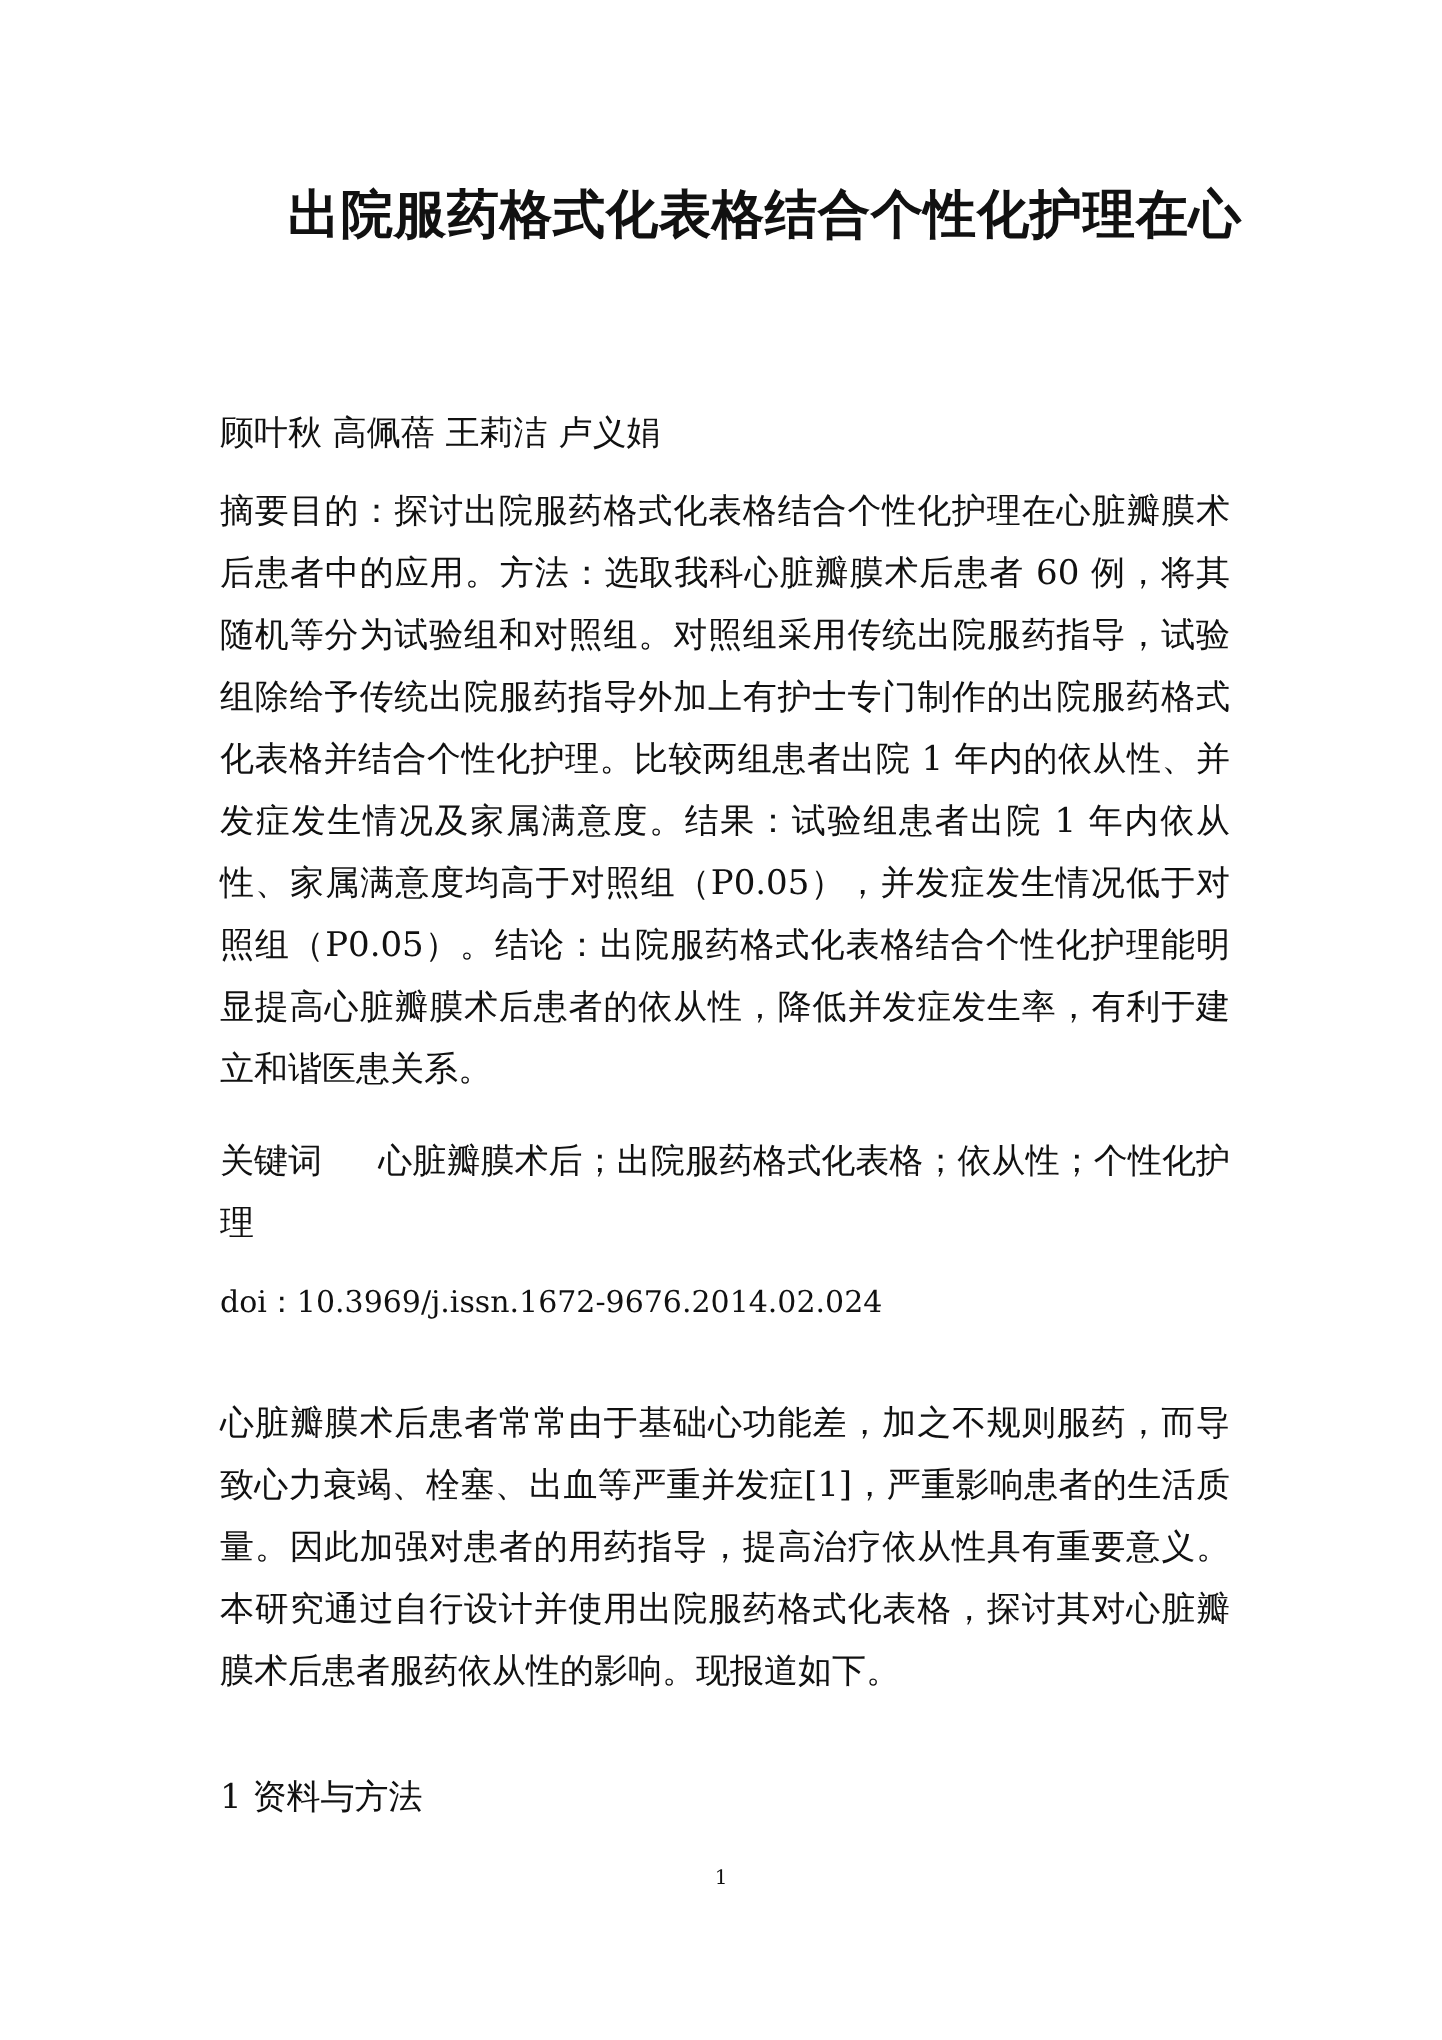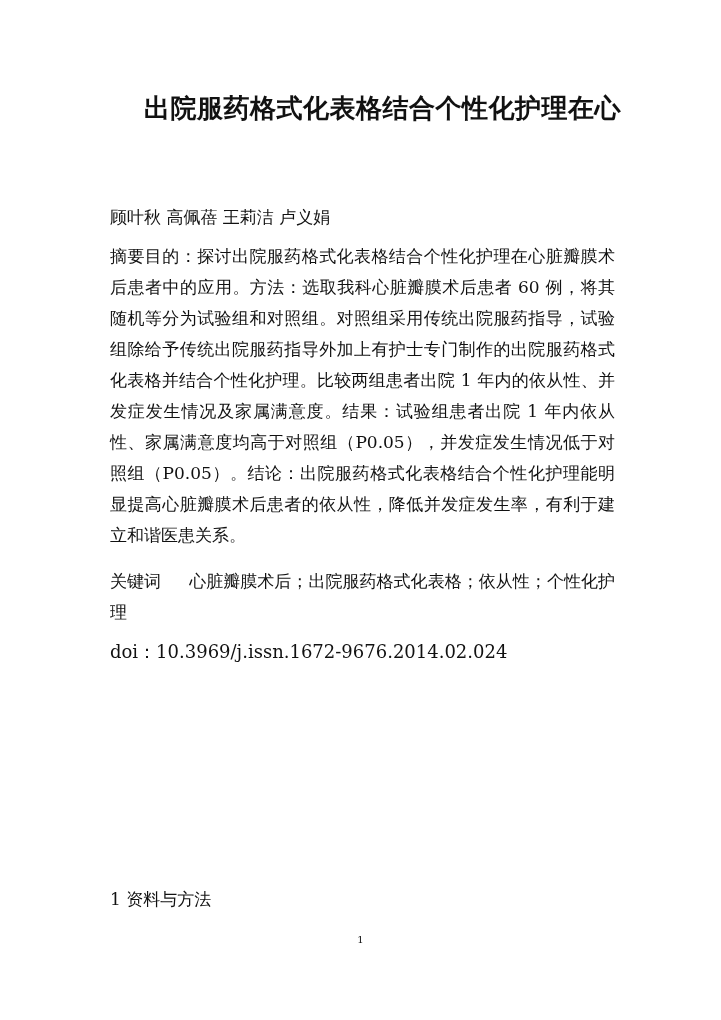--- a/index.html
+++ b/index.html
@@ -39,21 +39,21 @@
       width: 505px;
       font-size: 17px;
       line-height: 31px;
       text-align: justify;
       text-align-last: left;
       margin: 0;
     }
     .authors { top: 202px; }
     .abstract { top: 241px; }
     .keywords { top: 566px; }
-    .doi { top: 636px; font-size: 18px; }
+    .doi { top: 636px; font-size: 15px; }
     .intro { top: 697px; }
     .section-heading { top: 884px; }
     .kw-label { margin-right: 28px; }
     .page-number {
       position: absolute;
       left: 0;
       width: 721px;
       top: 933px;
       text-align: center;
       font-size: 10px;
@@ -72,18 +72,19 @@
   <p class="body-text authors">顾叶秋 高佩蓓 王莉洁 卢义娟</p>
 
   <p class="body-text abstract">摘要目的：探讨出院服药格式化表格结合个性化护理在心脏瓣膜术后患者中的应用。方法：选取我科心脏瓣膜术后患者 60 例，将其随机等分为试验组和对照组。对照组采用传统出院服药指导，试验组除给予传统出院服药指导外加上有护士专门制作的出院服药格式化表格并结合个性化护理。比较两组患者出院 1 年内的依从性、并发症发生情况及家属满意度。结果：试验组患者出院 1 年内依从性、家属满意度均高于对照组（P0.05），并发症发生情况低于对照组（P0.05）。结论：出院服药格式化表格结合个性化护理能明显提高心脏瓣膜术后患者的依从性，降低并发症发生率，有利于建立和谐医患关系。</p>
 
   <p class="body-text keywords">
     <span class="kw-label">关键词</span><span>心脏瓣膜术后；出院服药格式化表格；依从性；个性化护理</span>
   </p>
 
   <p class="body-text doi">doi：10.3969/j.issn.1672-9676.2014.02.024</p>
 
+  <p class="body-text intro">心脏瓣膜术后患者常常由于基础心功能差，加之不规则服药，而导致心力衰竭、栓塞、出血等严重并发症[1]，严重影响患者的生活质量。因此加强对患者的用药指导，提高治疗依从性具有重要意义。本研究通过自行设计并使用出院服药格式化表格，探讨其对心脏瓣膜术后患者服药依从性的影响。现报道如下。</p>
 
   <p class="body-text section-heading">1 资料与方法</p>
 
   <div class="page-number">1</div>
 
 </div>
 
 </body></html>

